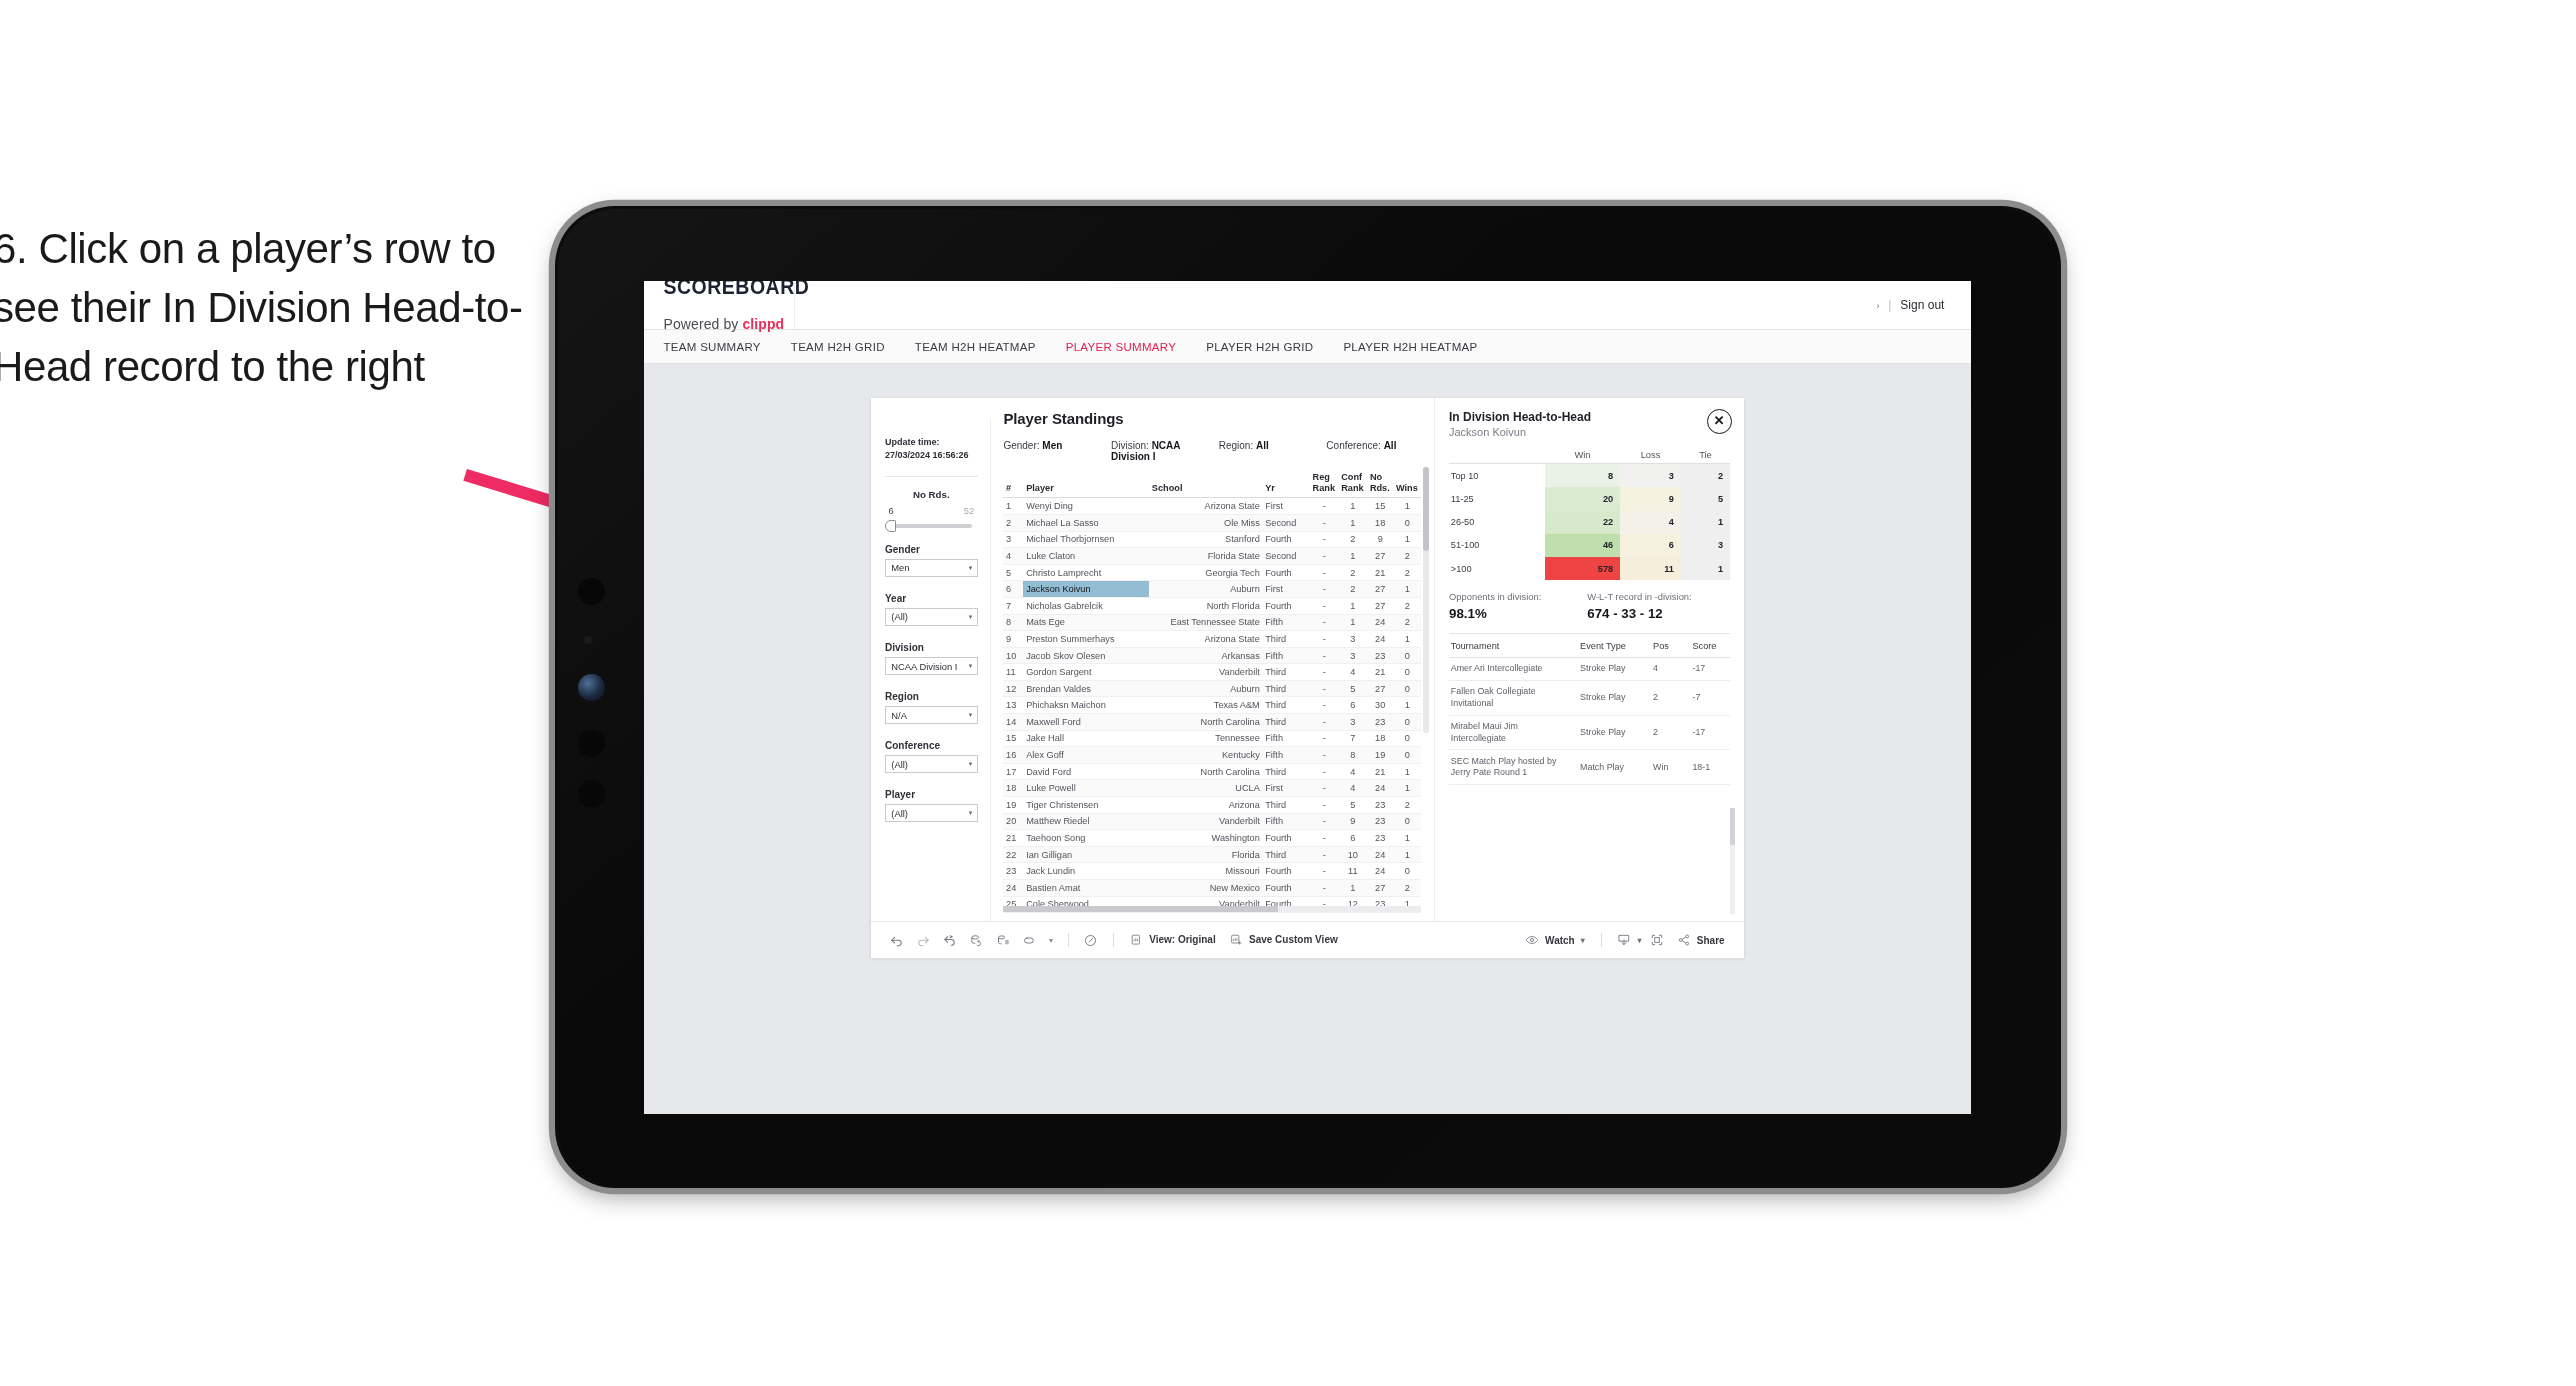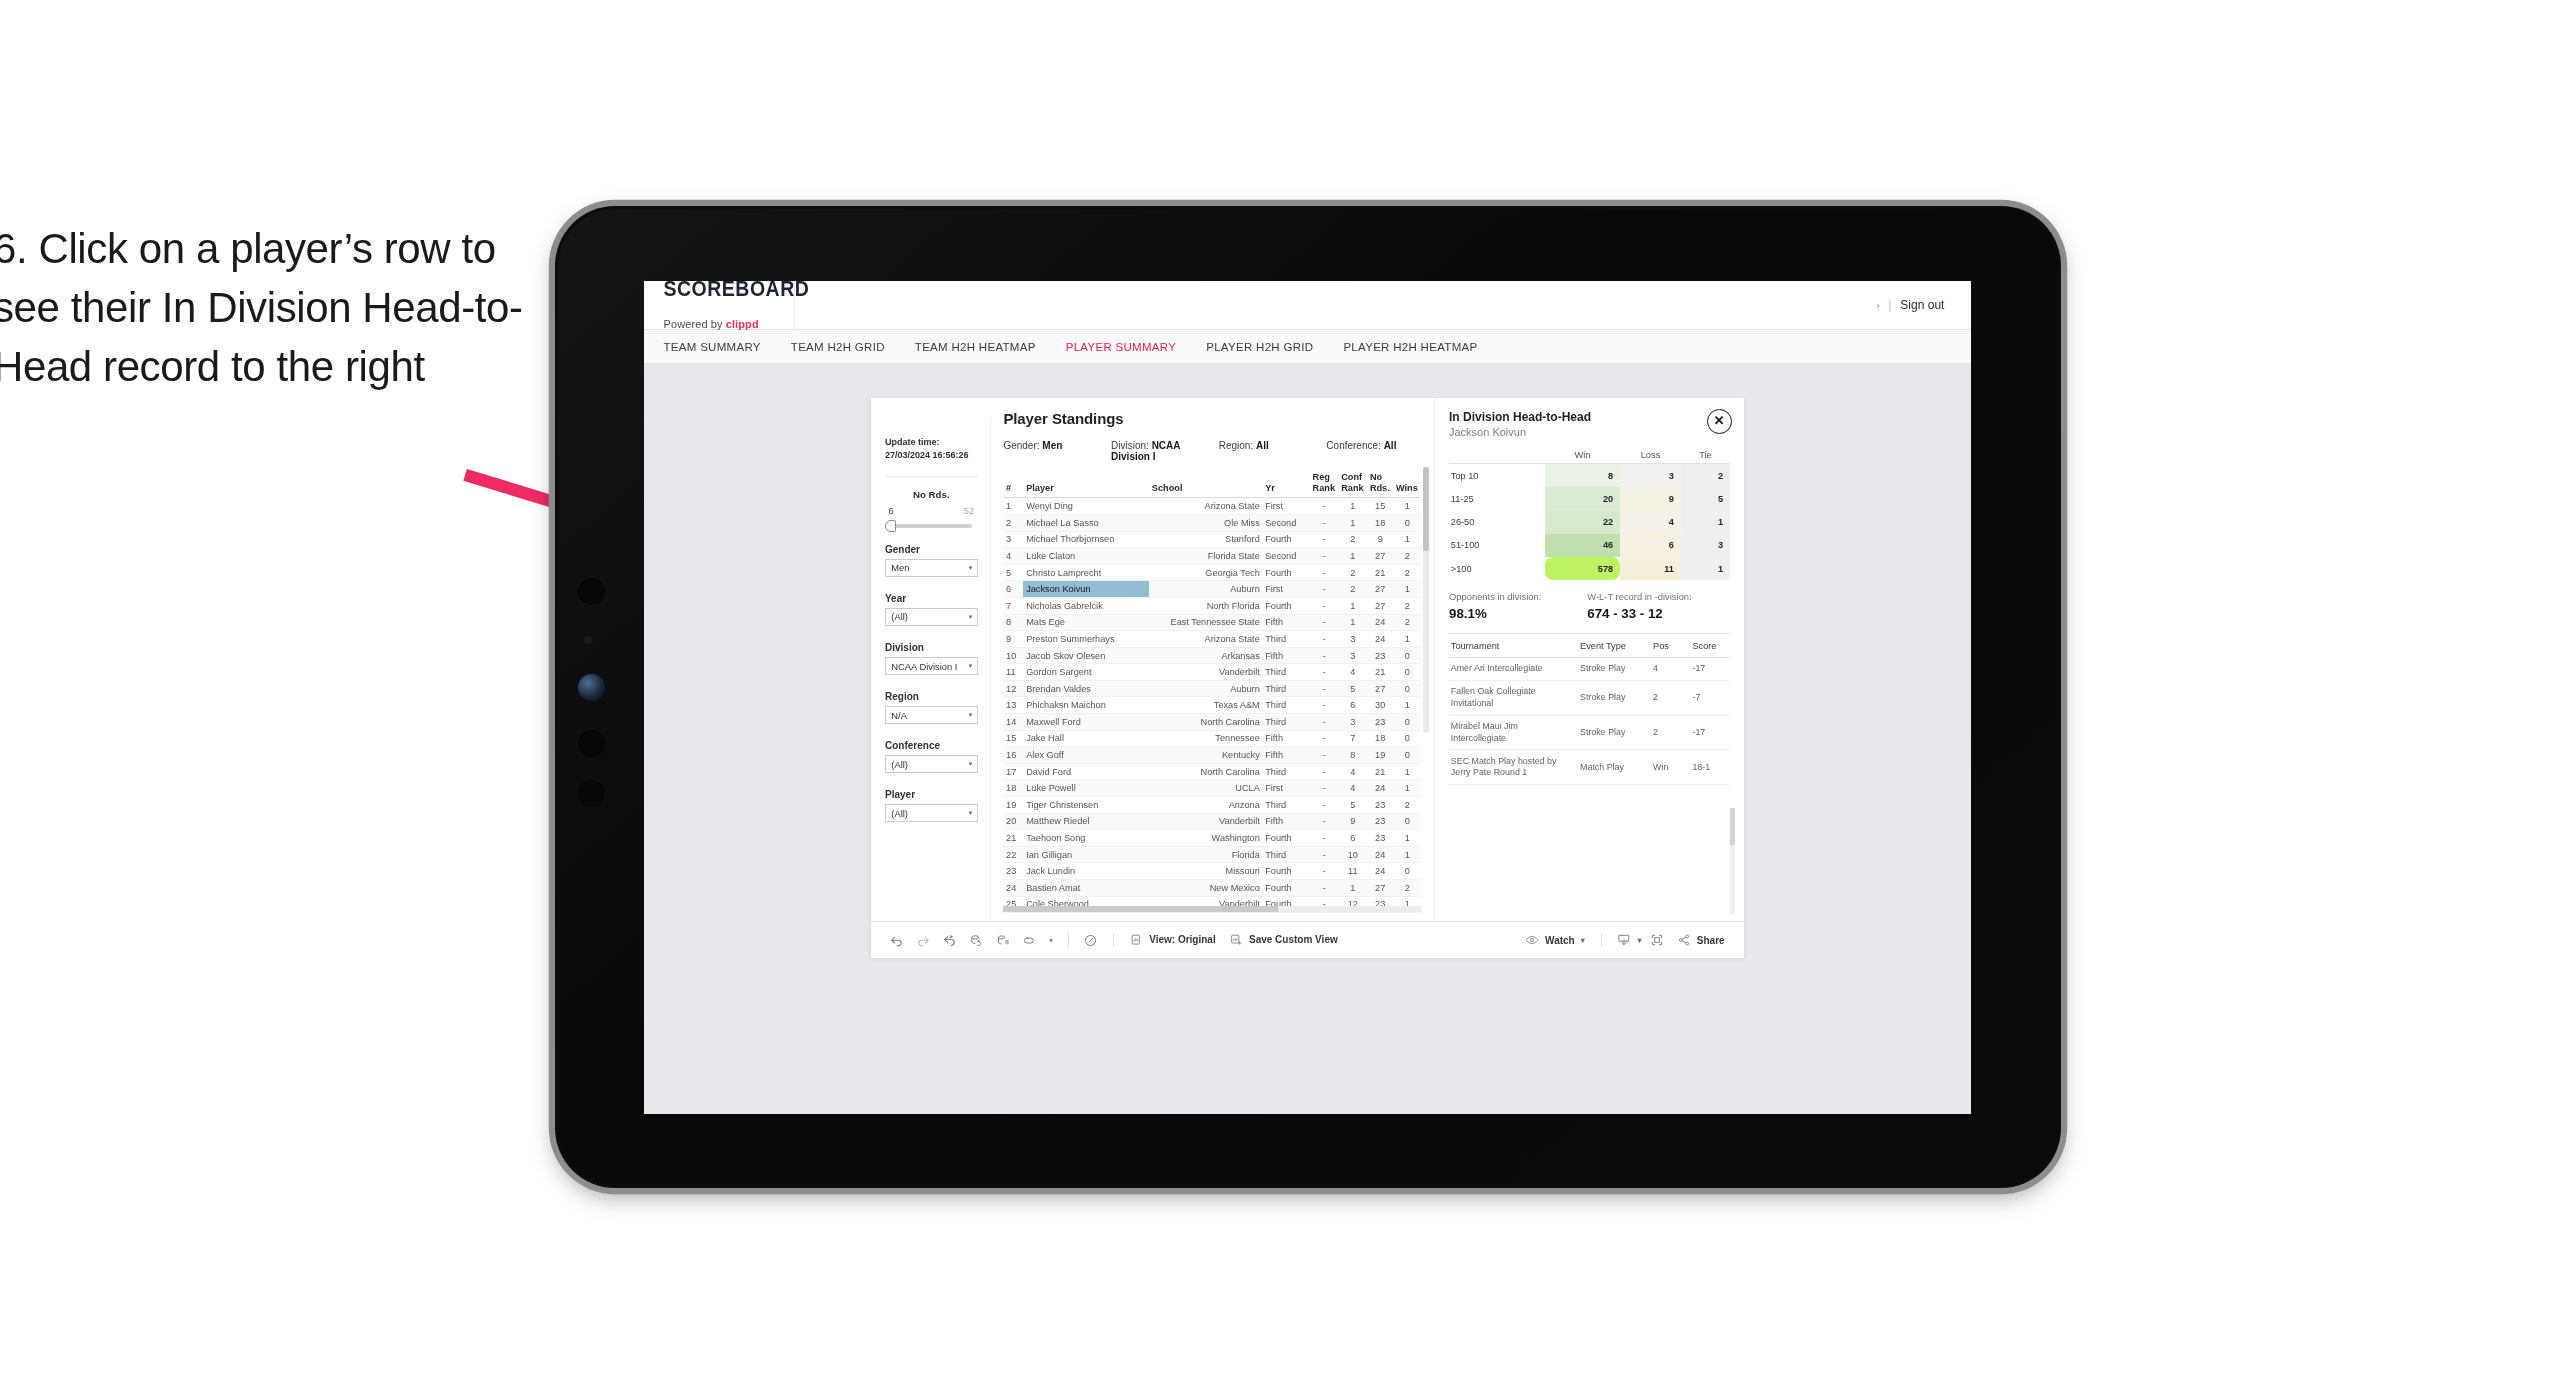--- a/index.html
+++ b/index.html
@@ -60,21 +60,21 @@
     height: 49px; background: #fff;
     display: flex; align-items: stretch;
     border-bottom: 0.9px solid #e2e2e4;
     position: relative;
   }
   .logo-cell { width: 151px; display:flex; flex-direction:column; justify-content:center;
                padding-left: 19.5px; border-right: 0.9px solid #ececee; }
   .logo-word { font-family:"Liberation Sans", sans-serif; font-weight:bold; font-size:19.5px;
                letter-spacing:0.5px; color:#1d2330; line-height:1;
                transform: scaleY(1.12); transform-origin: left bottom; }
-  .logo-sub  { font-size:11px; color:#4a4a52; margin-top:18px; letter-spacing:0.1px; }
+  .logo-sub  { font-size:14px; color:#4a4a52; margin-top:18px; letter-spacing:0.1px; }
   .logo-sub b { color:#e8305a; font-weight:700; }
 
   .topnav { display:flex; align-items:stretch; }
   .topnav a {
     display:flex; align-items:center; padding: 0 23px;
     font-size: 13.3px; color:#2d2d36; text-decoration:none;
     letter-spacing:0.3px; border-right:0.9px solid #ececee;
     position: relative;
   }
   .topnav a.active::after {
@@ -627,21 +627,21 @@
                         <td style="background: rgb(239, 239, 239);">1</td>
                       </tr>
                       <tr>
                         <td class="rowlab">51-100</td>
                         <td style="background: rgb(191, 224, 173);">46</td>
                         <td style="background: rgb(246, 241, 223);">6</td>
                         <td style="background: rgb(239, 239, 239);">3</td>
                       </tr>
                       <tr>
                         <td class="rowlab">&gt;100</td>
-                        <td style="background: #bef264; border-radius: 8px;">578</td>
+                        <td style="background: #ef4444;">578</td>
                         <td style="background: rgb(244, 238, 218);">11</td>
                         <td style="background: rgb(239, 239, 239);">1</td>
                       </tr>
                     </tbody>
                 </table>
 
                 <div class="stats-row">
                   <div class="stat stat-a">
                     <div class="stat-lbl">Opponents in division:</div>
                     <div class="stat-val">98.1%</div>

